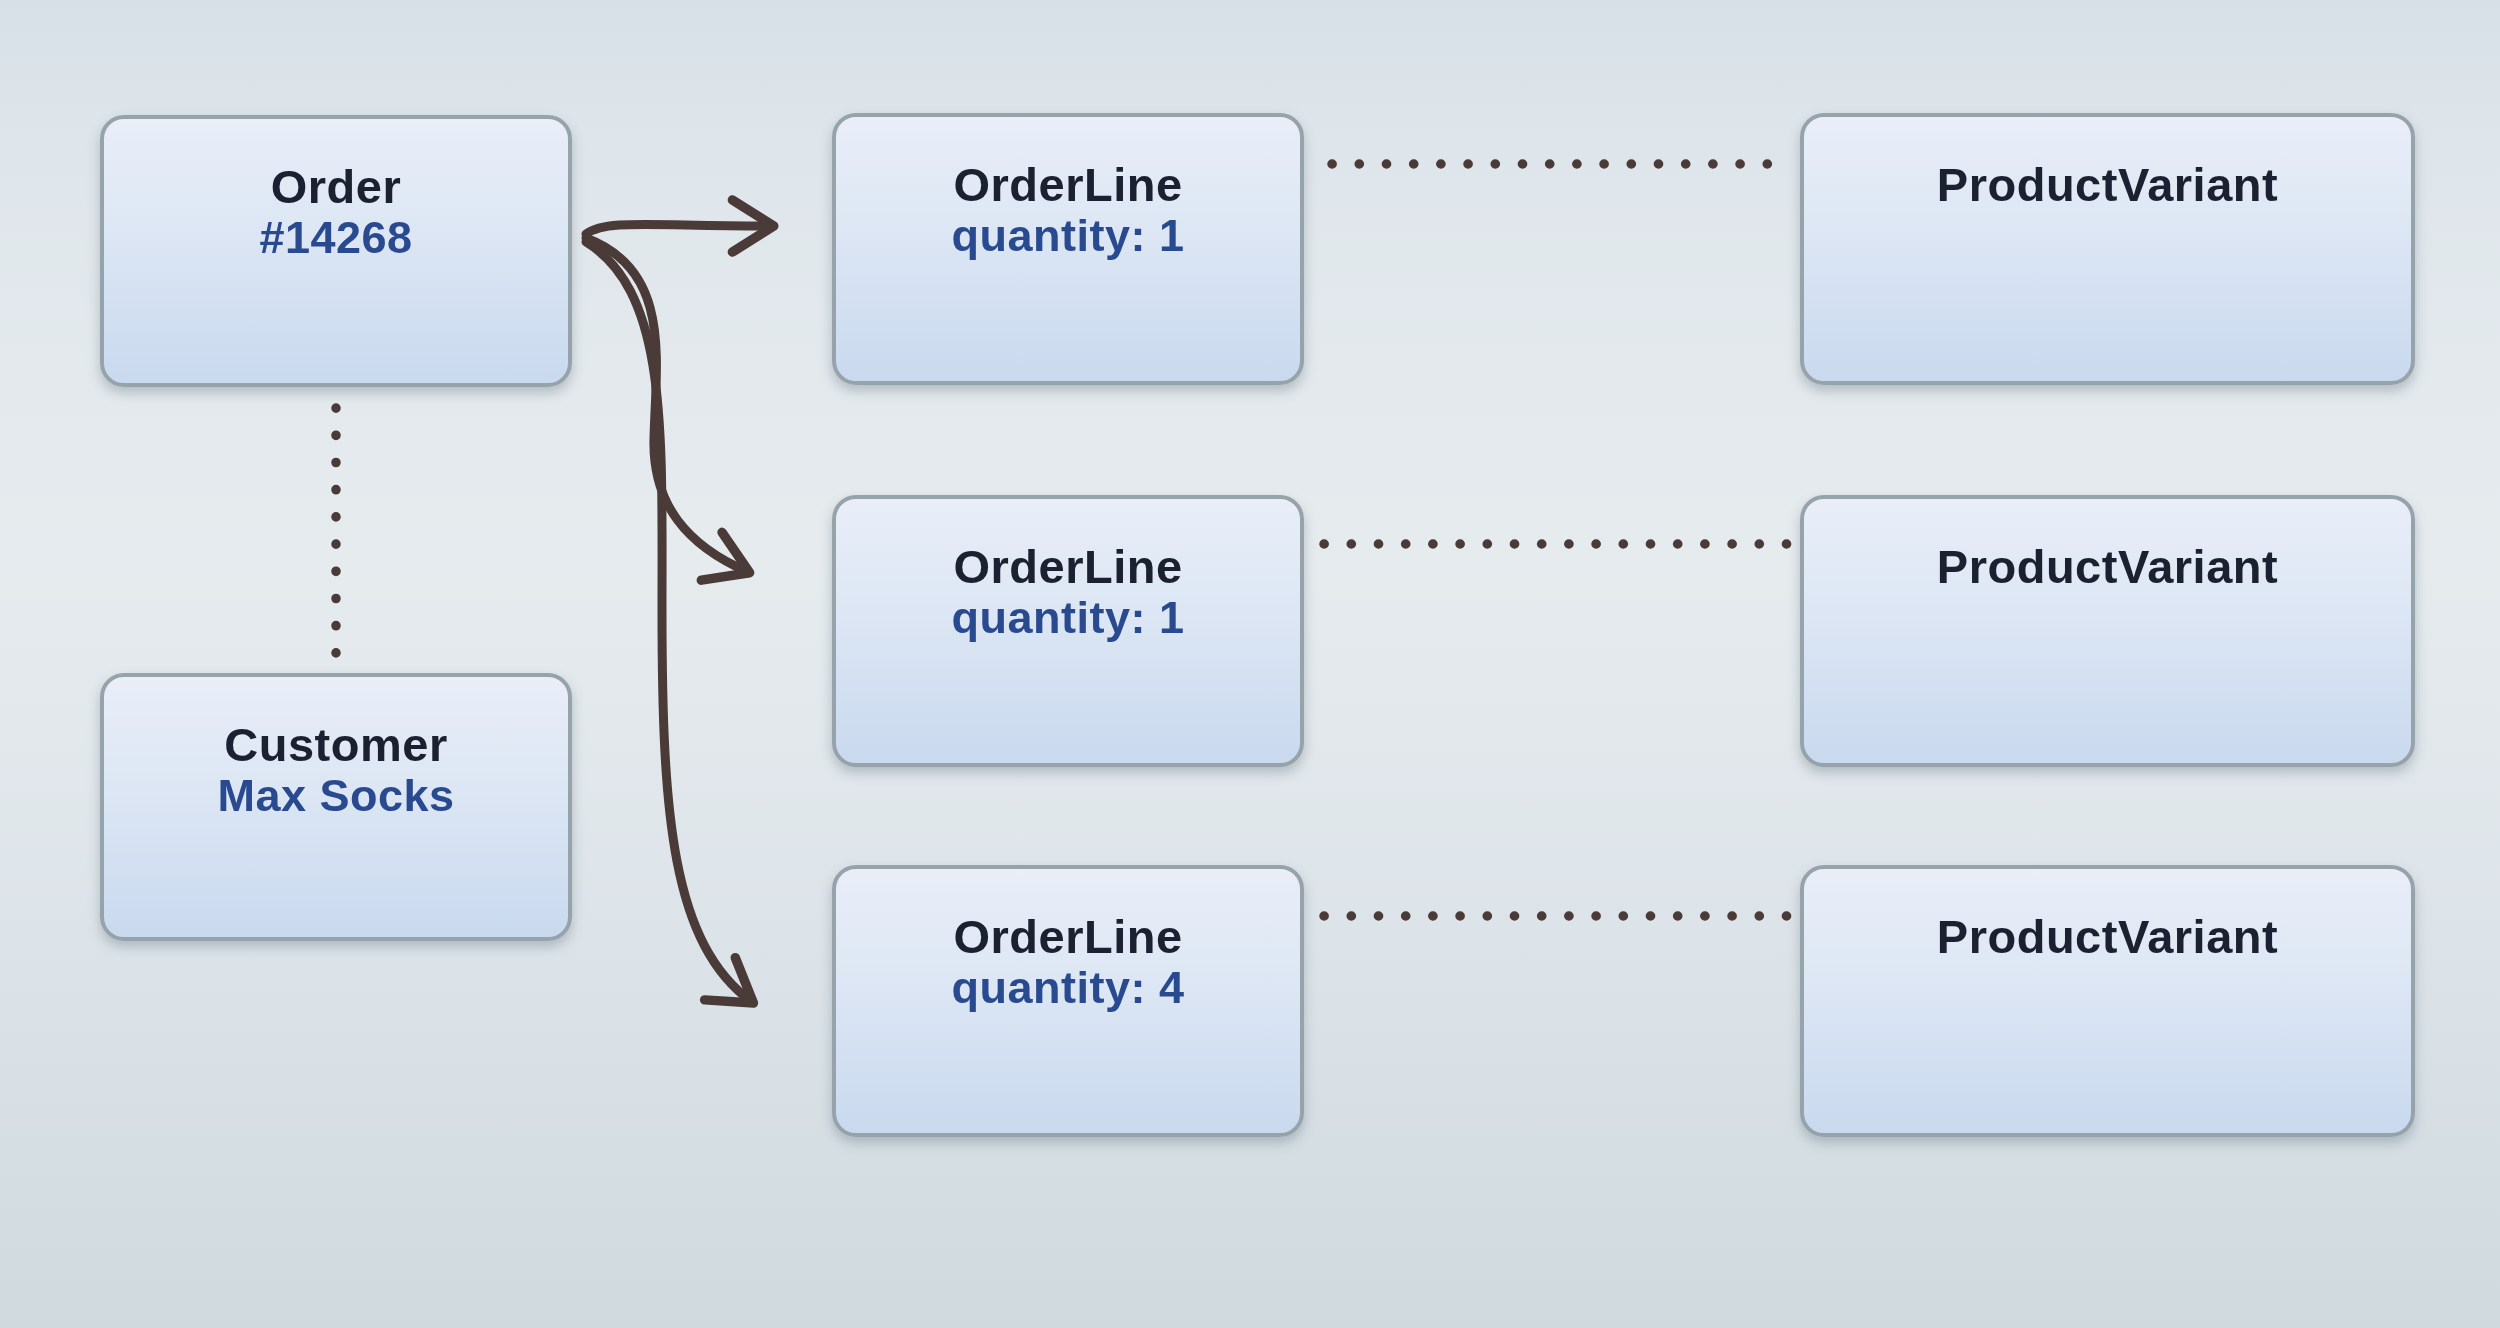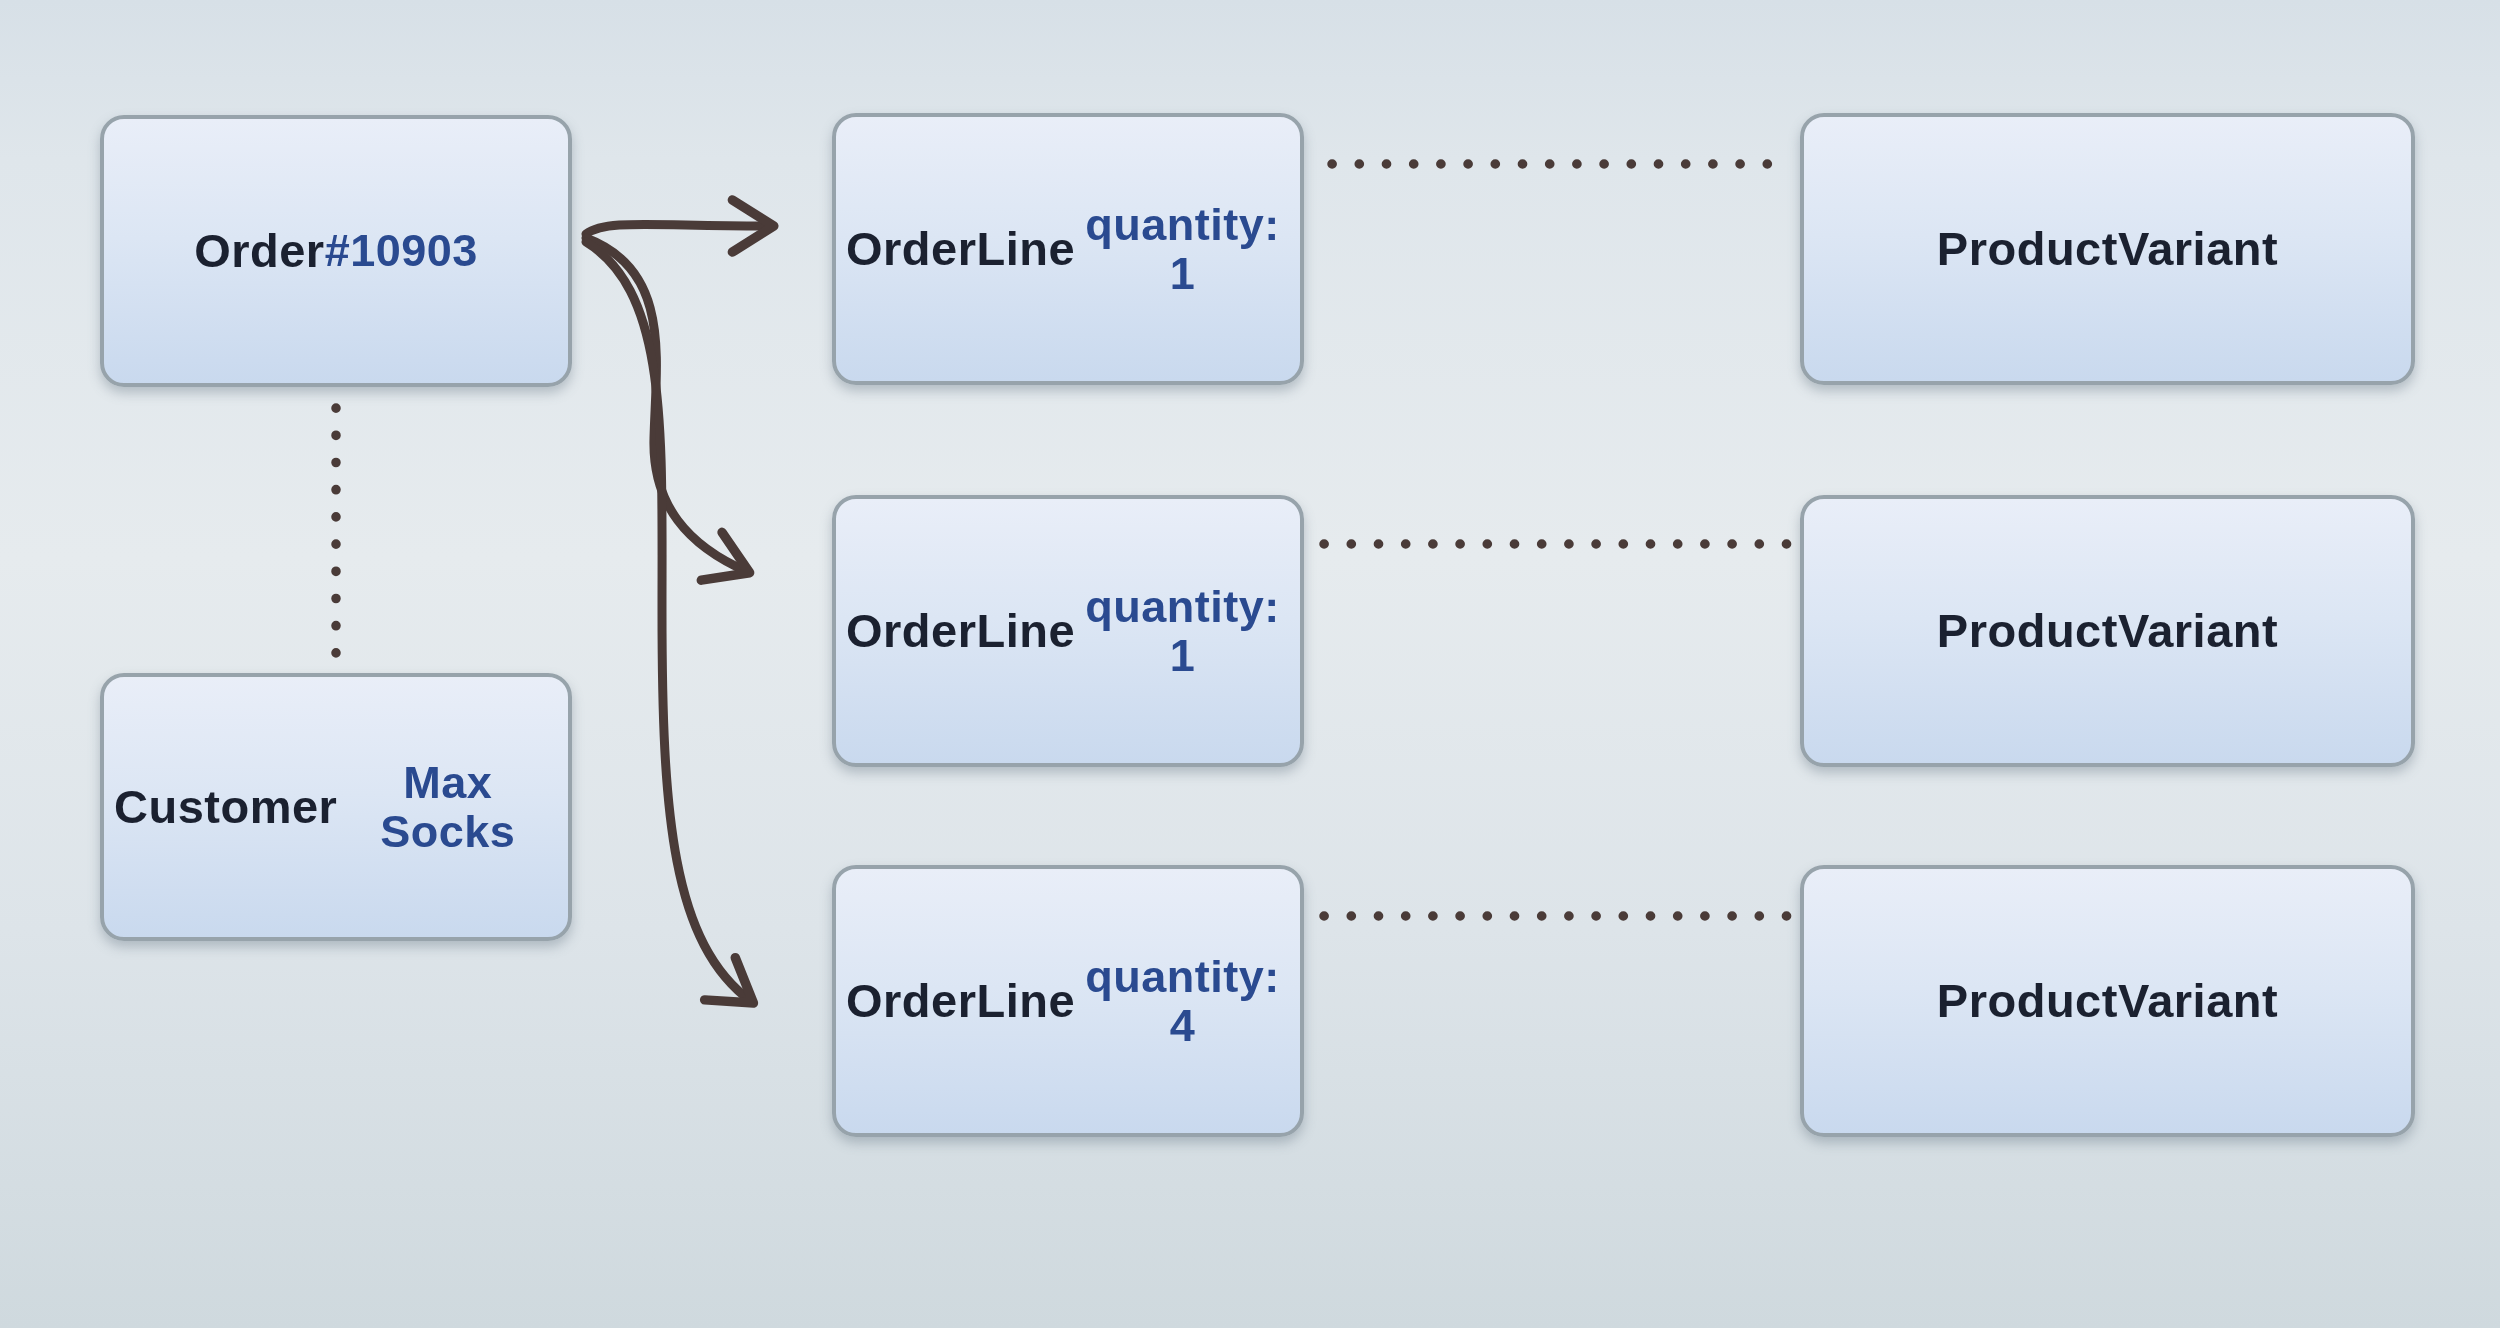--- a/index.html
+++ b/index.html
@@ -30,22 +30,22 @@
     position: absolute;
     box-sizing: border-box;
     border: 4px solid var(--box-border, #97a3ab);
     border-radius: 24px;
     background: linear-gradient(180deg,
       var(--box-fill-top, #e9eef8) 0%,
       #dce6f4 45%,
       var(--box-fill-bottom, #c9d9ee) 100%);
     box-shadow: 0 6px 12px rgba(90, 105, 120, 0.35);
     display: flex;
-    flex-direction: row;
-    justify-content: center;
+    flex-direction: column;
+    justify-content: flex-start;
     align-items: center;
     text-align: center;
     padding: 42px 10px;
   }
 
   .node-title {
     font-size: 47px;
     font-weight: 700;
     letter-spacing: 0.5px;
     color: var(--title-text, #1b2130);
@@ -78,21 +78,21 @@
 
     <line x1="336" y1="408" x2="336" y2="662" stroke="currentColor" stroke-width="9.5" stroke-linecap="round" stroke-dasharray="0.2 27"></line>
 
     <line x1="1332" y1="164" x2="1790" y2="164" stroke="currentColor" stroke-width="9.5" stroke-linecap="round" stroke-dasharray="0.2 27"></line>
     <line x1="1324" y1="544" x2="1790" y2="544" stroke="currentColor" stroke-width="9.5" stroke-linecap="round" stroke-dasharray="0.2 27"></line>
     <line x1="1324" y1="916" x2="1790" y2="916" stroke="currentColor" stroke-width="9.5" stroke-linecap="round" stroke-dasharray="0.2 27"></line>
   </svg>
 
   <div class="node" style="left:100px; top:115px; width:472px; height:272px;">
     <div class="node-title">Order</div>
-    <div class="node-value">#10903</div>
+    <div class="node-value">#14268</div>
   </div>
 
   <div class="node" style="left:100px; top:673px; width:472px; height:268px;">
     <div class="node-title">Customer</div>
     <div class="node-value">Max Socks</div>
   </div>
 
   <div class="node" style="left:832px; top:113px; width:472px; height:272px;">
     <div class="node-title">OrderLine</div>
     <div class="node-value">quantity: 1</div>

